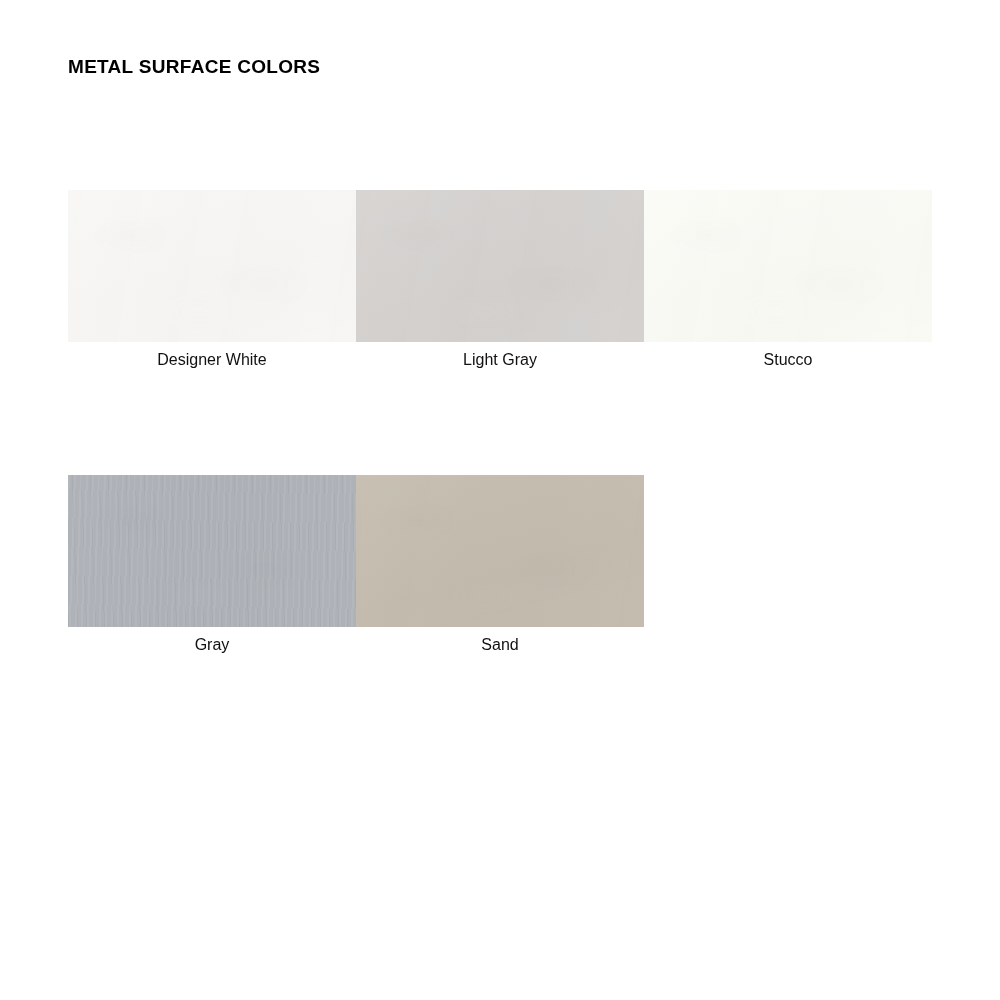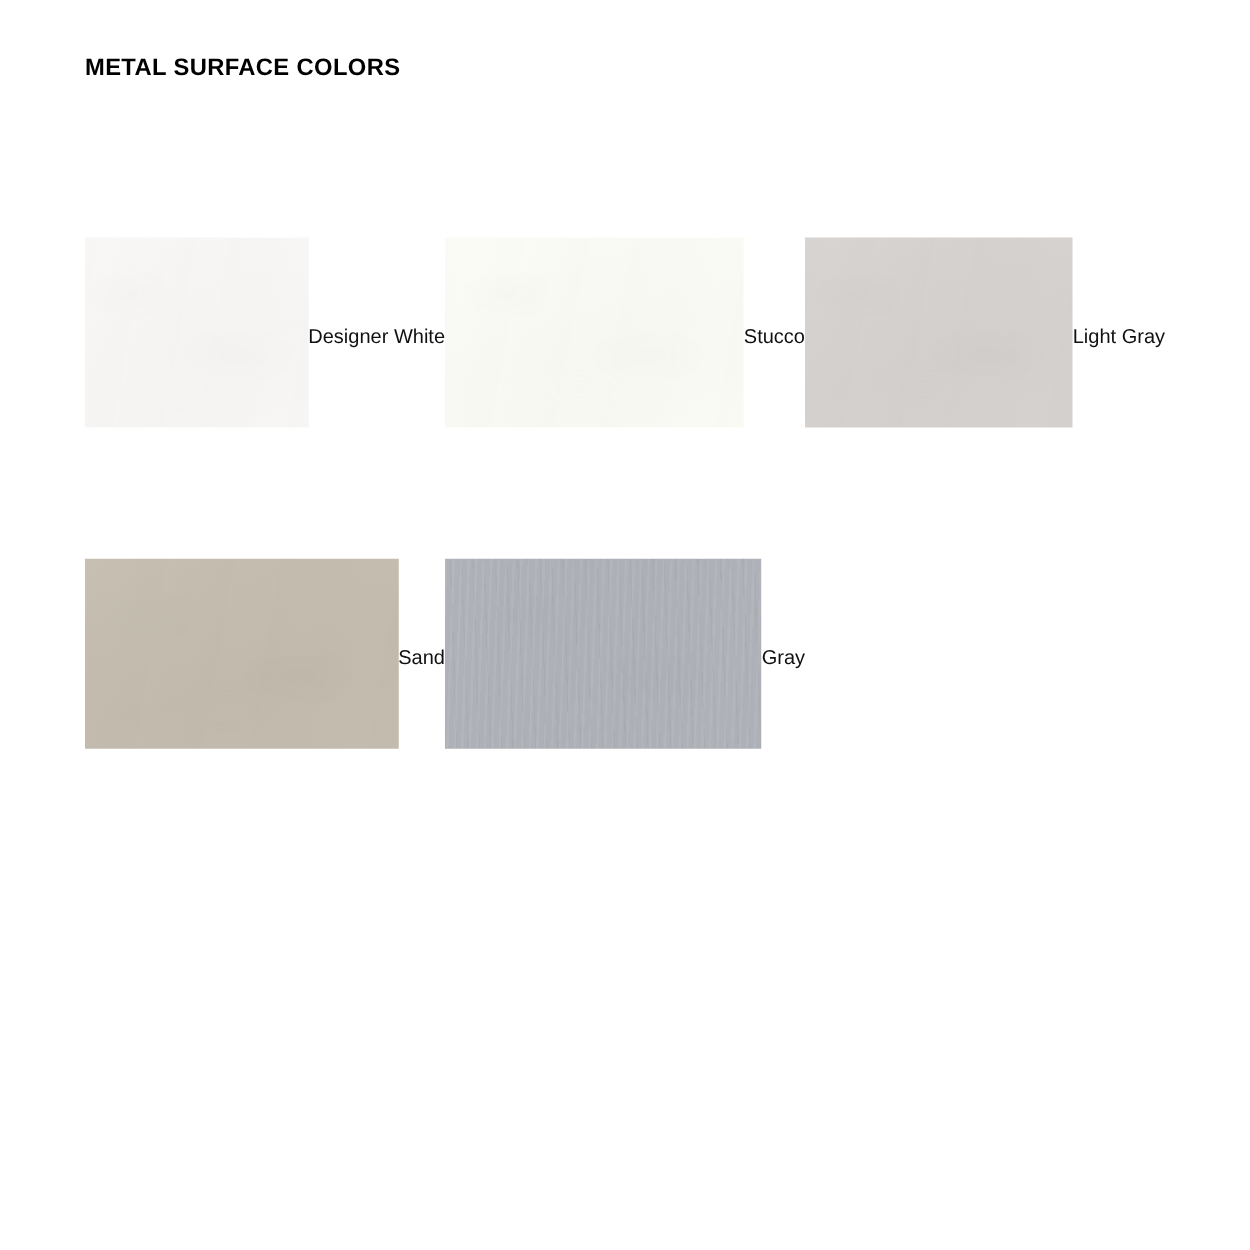--- a/index.html
+++ b/index.html
@@ -13,21 +13,21 @@
     font-family: "Liberation Sans", sans-serif;
     position: relative;
     overflow: hidden;
     -webkit-font-smoothing: antialiased;
   }
 
   
   .page-title {
     position: absolute;
     left: 68px;
-    top: 44px;
+    top: 56px;
     font-size: 19px;
     font-weight: bold;
     letter-spacing: 0.3px;
     color: #000000;
     white-space: nowrap;
   }
 
   
   .swatch-grid {
     position: absolute;
@@ -39,21 +39,21 @@
   .swatch-row {
     display: flex;
     flex-direction: row;
     margin-bottom: 0;
   }
 
   .swatch-cell {
     width: 288px;
     flex: 0 0 288px;
     display: flex;
-    flex-direction: row;
+    flex-direction: column;
     align-items: center;
   }
 
   .swatch-cell.is-empty .swatch-chip,
   .swatch-cell.is-empty .swatch-label {
     visibility: hidden;
   }
 
   .swatch-chip {
     width: 288px;
@@ -132,38 +132,38 @@
 <div class="page-title">METAL SURFACE COLORS</div>
 
 <div class="swatch-grid">
 
   <div class="swatch-row">
     <div class="swatch-cell">
       <div class="swatch-chip finish-smooth" style="background-color: rgb(248, 247, 245);"></div>
       <div class="swatch-label">Designer White</div>
     </div>
     <div class="swatch-cell">
+      <div class="swatch-chip finish-smooth" style="background-color: rgb(213, 210, 208);"></div>
+      <div class="swatch-label">Light Gray</div>
+    </div>
+    <div class="swatch-cell">
       <div class="swatch-chip finish-smooth" style="background-color: rgb(251, 251, 246);"></div>
       <div class="swatch-label">Stucco</div>
-    </div>
-    <div class="swatch-cell">
-      <div class="swatch-chip finish-smooth" style="background-color: rgb(213, 210, 208);"></div>
-      <div class="swatch-label">Light Gray</div>
     </div>
   </div>
 
   <div class="row-gap-1"></div>
 
   <div class="swatch-row">
     <div class="swatch-cell">
+      <div class="swatch-chip finish-brushed" style="background-color: rgb(174, 178, 184);"></div>
+      <div class="swatch-label">Gray</div>
+    </div>
+    <div class="swatch-cell">
       <div class="swatch-chip finish-smooth" style="background-color: rgb(196, 188, 174);"></div>
       <div class="swatch-label">Sand</div>
-    </div>
-    <div class="swatch-cell">
-      <div class="swatch-chip finish-brushed" style="background-color: rgb(174, 178, 184);"></div>
-      <div class="swatch-label">Gray</div>
     </div>
   </div>
 
   <div class="row-gap-2"></div>
 
 
 </div>
 
 </body></html>

